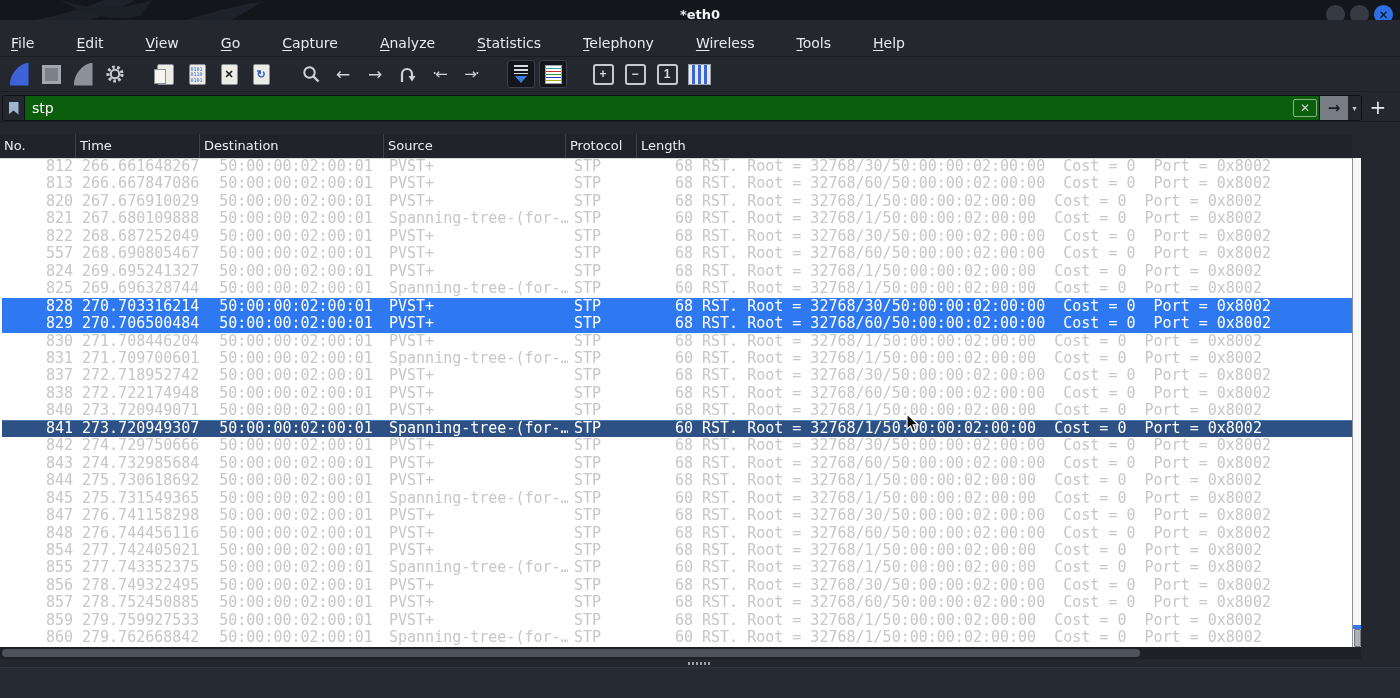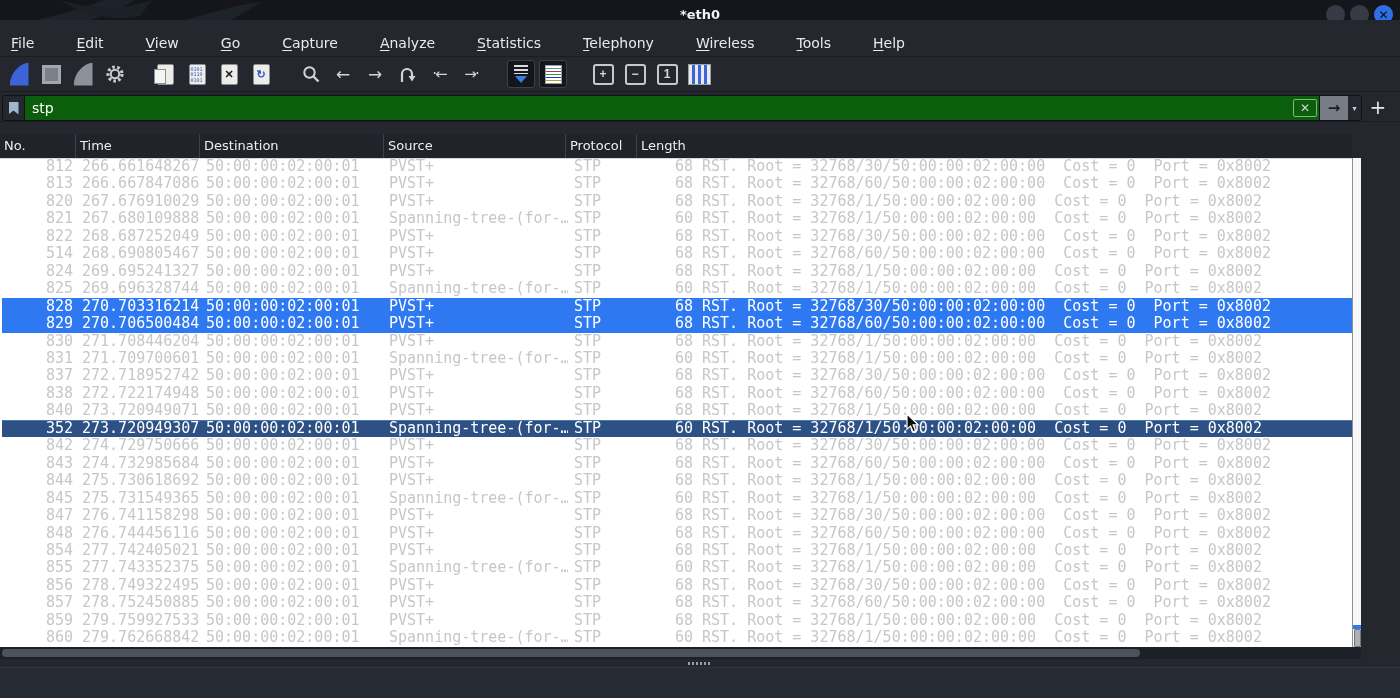--- a/index.html
+++ b/index.html
@@ -54,21 +54,21 @@
   
   .content{position:absolute;left:0;top:122px;width:1400px;height:692px;background:#24272e;margin-top:12px;}
   .hdrrow{position:absolute;left:0;top:0;width:1352px;height:24px;background:#20232a;display:grid;grid-template-columns:76px 124px 184px 182px 71px 58px 1fr;}
   .hcell{color:#eceef2;font-size:13px;line-height:23px;padding-left:4px;border-right:1px solid #3d414a;overflow:hidden;white-space:nowrap;}
   .hcell:last-child{border-right:0;}
   .rows{position:absolute;left:0;top:24px;width:1352px;height:489px;background:#ffffff;box-shadow:inset 0 1px 0 #d9d9d9;display:flex;flex-direction:column;overflow:hidden;padding-left:2px;box-sizing:border-box;}
   .row{height:17.46px;flex:0 0 17.46px;display:grid;grid-template-columns:76px 124px 184px 182px 71px 58px 1fr;color:#c7c7c7;font-family:"DejaVu Sans Mono",monospace;font-size:15px;line-height:17.4px;}
   .row .c{white-space:pre;overflow:hidden;}
   .c.no{text-align:right;padding-right:5px;}
   .c.time{padding-left:4px;}
-  .c.src{padding-left:4px;}
+  .c.src{padding-left:4px;text-align:center;}
   .c.dst{padding-left:3px;}
   .c.proto{padding-left:6px;}
   .c.len{text-align:right;padding-right:4px;}
   .c.info{padding-left:5px;}
   .row.selected{background:#2e79f2;color:#ffffff;}
   .row.focused{background:#2d5185;color:#ffffff;box-shadow:inset 0 1px 0 #4a77ad;}
 
   
   .minimap{position:absolute;left:1352px;top:24px;width:9px;height:489px;background:#f7f7f7;border-left:1px solid #8d9095;box-sizing:border-box;}
   .mm-tick{position:absolute;left:0;top:467px;width:100%;height:4px;background:#2e79f2;}
@@ -283,21 +283,21 @@
         <div class="row">
           <span class="c no">822</span>
           <span class="c time">268.687252049</span>
           <span class="c src">50:00:00:02:00:01</span>
           <span class="c dst">PVST+</span>
           <span class="c proto">STP</span>
           <span class="c len">68</span>
           <span class="c info">RST. Root = 32768/30/50:00:00:02:00:00  Cost = 0  Port = 0x8002</span>
         </div>
         <div class="row">
-          <span class="c no">514</span>
+          <span class="c no">557</span>
           <span class="c time">268.690805467</span>
           <span class="c src">50:00:00:02:00:01</span>
           <span class="c dst">PVST+</span>
           <span class="c proto">STP</span>
           <span class="c len">68</span>
           <span class="c info">RST. Root = 32768/60/50:00:00:02:00:00  Cost = 0  Port = 0x8002</span>
         </div>
         <div class="row">
           <span class="c no">824</span>
           <span class="c time">269.695241327</span>
@@ -373,21 +373,21 @@
         <div class="row">
           <span class="c no">840</span>
           <span class="c time">273.720949071</span>
           <span class="c src">50:00:00:02:00:01</span>
           <span class="c dst">PVST+</span>
           <span class="c proto">STP</span>
           <span class="c len">68</span>
           <span class="c info">RST. Root = 32768/1/50:00:00:02:00:00  Cost = 0  Port = 0x8002</span>
         </div>
         <div class="row focused">
-          <span class="c no">352</span>
+          <span class="c no">841</span>
           <span class="c time">273.720949307</span>
           <span class="c src">50:00:00:02:00:01</span>
           <span class="c dst">Spanning-tree-(for-…</span>
           <span class="c proto">STP</span>
           <span class="c len">60</span>
           <span class="c info">RST. Root = 32768/1/50:00:00:02:00:00  Cost = 0  Port = 0x8002</span>
         </div>
         <div class="row">
           <span class="c no">842</span>
           <span class="c time">274.729750666</span>

